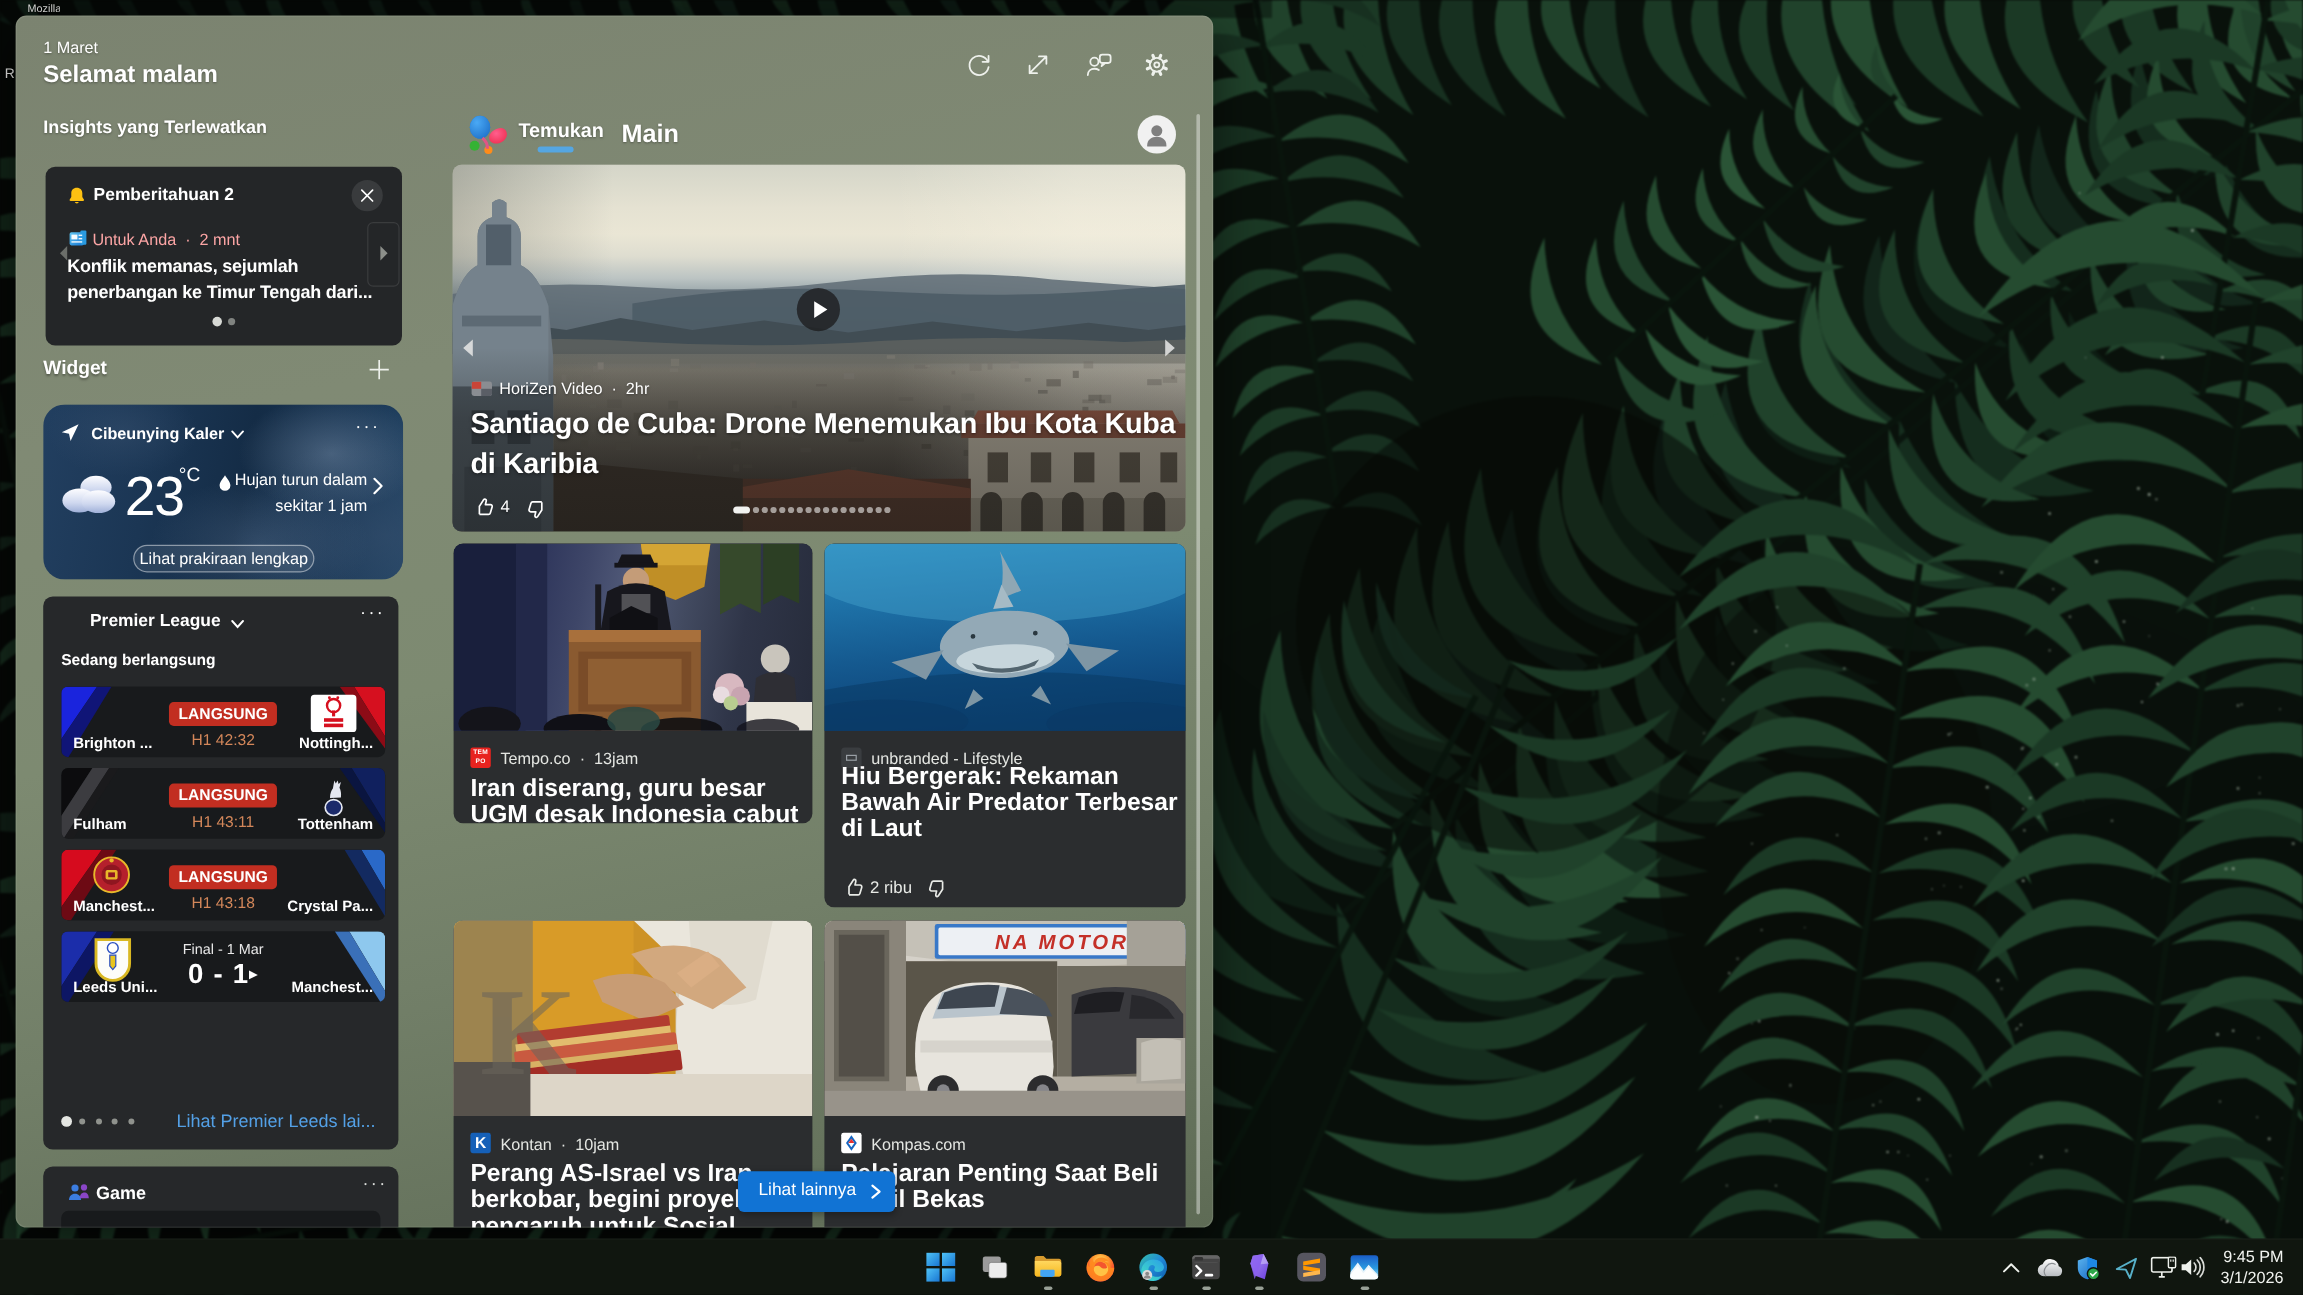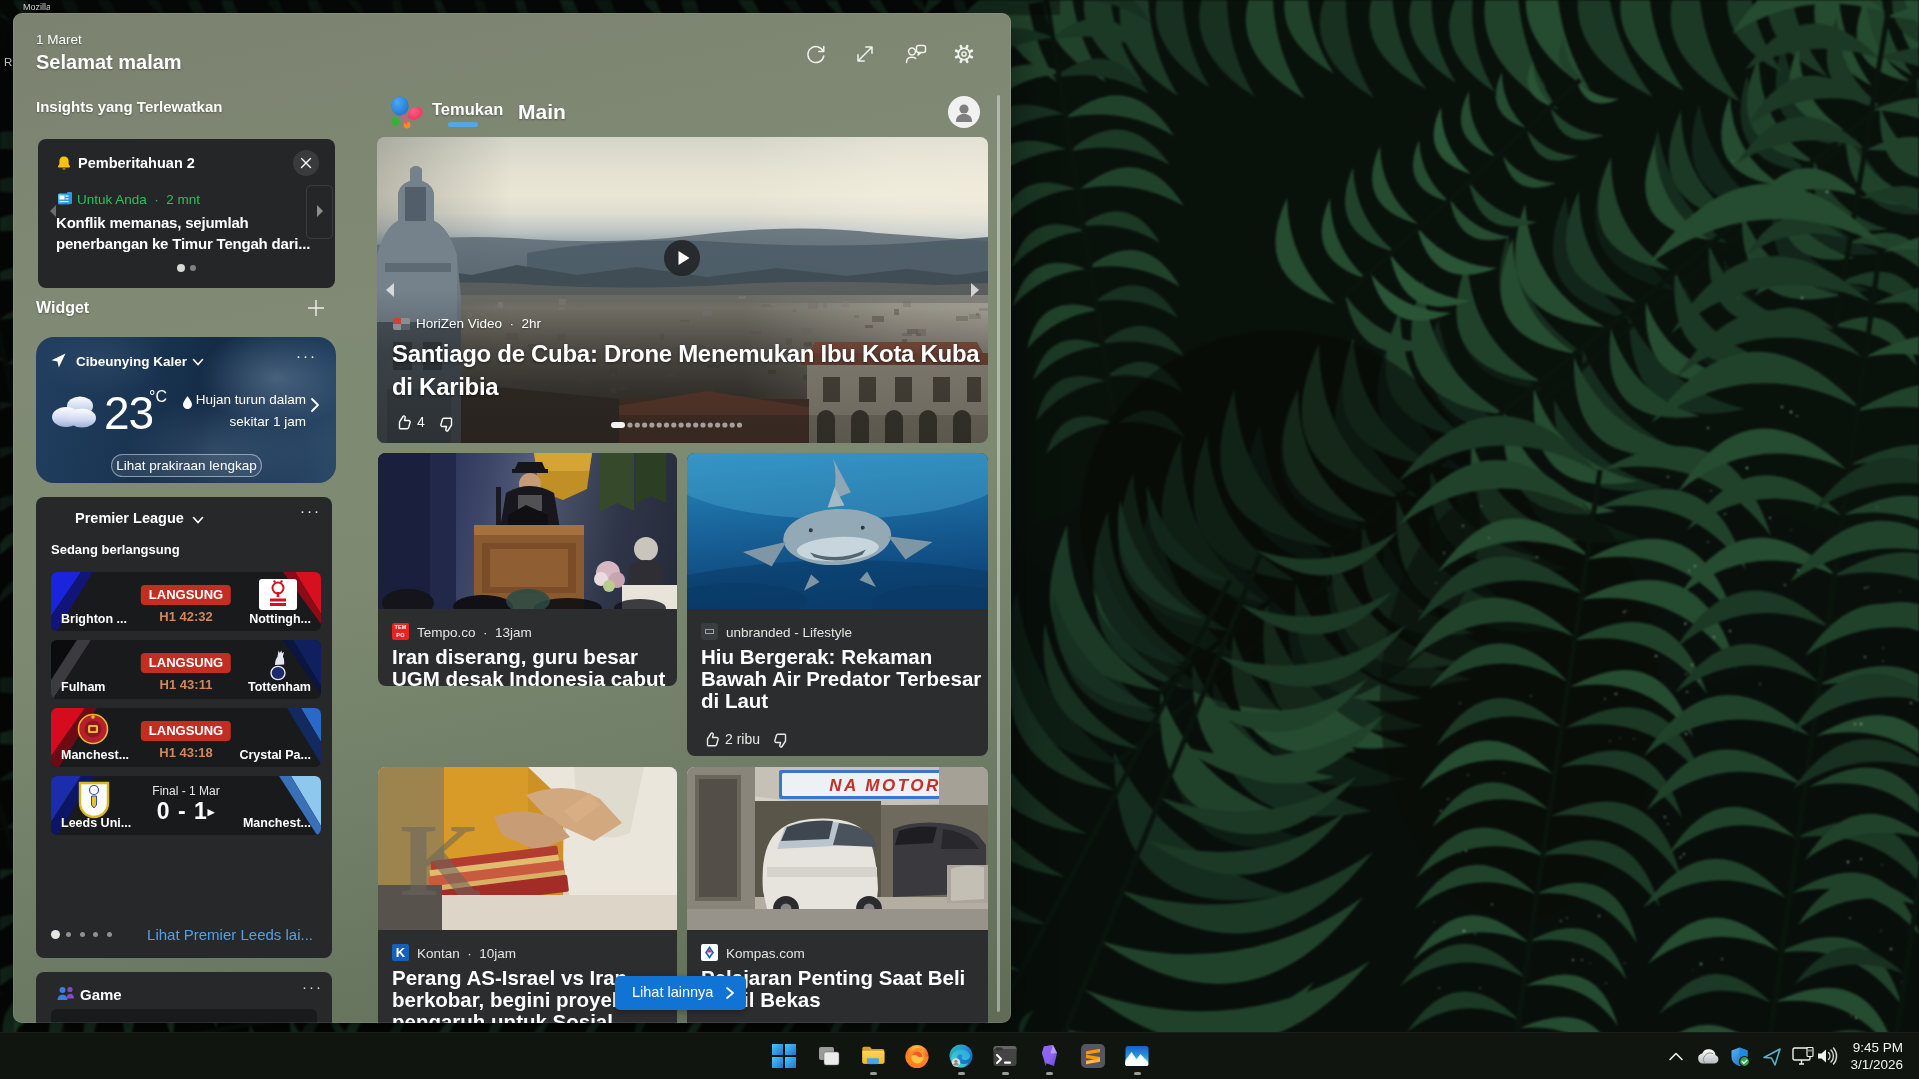--- a/index.html
+++ b/index.html
@@ -10,21 +10,21 @@
 box-shadow:0 16px 40px rgba(0,0,0,.55);}
 #panel:after{content:"";position:absolute;inset:0;border-radius:9px;box-shadow:inset 0 0 0 1px rgba(255,255,255,.09)}
 .wt{color:#fff}
 .card{position:absolute;border-radius:8px;background:#242628}
 .b{font-weight:bold}
 .sh{text-shadow:0 1px 2px rgba(0,0,0,.35)}
 #taskbar{position:absolute;left:0;top:1032px;width:1919px;height:47px;background:#10160f;}
 #taskbar:before{content:"";position:absolute;left:0;top:0;width:100%;height:1px;background:rgba(255,255,255,.04)}
 .mrow{position:absolute;left:15px;width:270px;height:59px;border-radius:6px;background:#181a1c;overflow:hidden}
 .badge{position:absolute;left:50%;transform:translateX(-50%);top:13px;background:#c22e21;color:#fff;font-weight:bold;font-size:13px;padding:2px 8px;border-radius:4px;line-height:16px}
-.mtime{position:absolute;left:0;right:0;top:37px;text-align:center;color:#d3875a;font-size:13px;font-weight:bold}
+.mtime{position:absolute;left:0;right:0;top:37px;text-align:center;color:#d3875a;font-size:13px;font-weight:normal}
 .mdate{position:absolute;left:0;right:0;top:8px;text-align:center;color:#e8e8e8;font-size:12px}
 .mscore{position:absolute;left:0;right:0;top:22px;text-align:center;color:#fff;font-size:23px;font-weight:bold;letter-spacing:1px}
 .tn{position:absolute;bottom:5px;color:#fff;font-size:12.5px;font-weight:bold}
 .ncard{position:absolute;width:299px;border-radius:8px;background:#2b2d2f;overflow:hidden}
 .nimg{position:absolute;left:0;top:0;right:0;overflow:hidden}
 .pub{position:absolute;font-size:13.5px;color:#e4e6e2}
 .ntitle{position:absolute;color:#fff;font-size:20.5px;line-height:22px;font-weight:bold}
 .nfoot{position:absolute;color:#e8eae6;font-size:14px}
 </style></head>
 <body>
@@ -617,21 +617,21 @@
               <stop offset="1" stop-color="#1173d4"></stop>
             </linearGradient>
           </defs>
           <rect x="1" y="2.5" width="12" height="11" rx="1.5" fill="url(#ng1)"></rect>
           <rect x="10" y="1" width="5" height="12" rx="1" fill="#2a9ae0"></rect>
           <rect x="2.5" y="4.5" width="5" height="4" fill="#fff" opacity=".95"></rect>
           <rect x="2.5" y="10" width="9" height="1.2" fill="#fff" opacity=".9"></rect>
           <rect x="8.5" y="4.5" width="3" height="1.2" fill="#fff" opacity=".9"></rect>
           <rect x="8.5" y="7.3" width="3" height="1.2" fill="#fff" opacity=".9"></rect>
         </svg></div>
-    <div class="abs" style="left:39px;top:53px;font-size:13.5px;color:#22c55e">Untuk Anda&nbsp;&nbsp;·&nbsp;&nbsp;2 mnt</div>
+    <div class="abs" style="left:39px;top:53px;font-size:13.5px;color:#fca5a5">Untuk Anda&nbsp;&nbsp;·&nbsp;&nbsp;2 mnt</div>
     <div class="abs wt b" style="left:18px;top:73px;font-size:15px;line-height:21px;letter-spacing:-.2px;white-space:nowrap">Konflik memanas, sejumlah<br>penerbangan ke Timur Tengah dari...</div>
     <svg class="abs" style="left:10px;top:65px" width="10" height="14" viewBox="0 0 10 14">
         <path d="M8 1L2 7L8 13Z" fill="#6b6e6a"></path>
       </svg>
     <div class="abs" style="left:268px;top:46px;width:27px;height:54px;border:1px solid rgba(255,255,255,.10);border-radius:5px"></div>
     <svg class="abs" style="left:277px;top:65px" width="10" height="14" viewBox="0 0 10 14">
         <path d="M2 1L8 7L2 13Z" fill="#8c8f8a"></path>
       </svg>
     <div class="abs" style="left:139px;top:125px;width:8px;height:8px;border-radius:50%;background:#d7d9d5"></div>
     <div class="abs" style="left:152px;top:126px;width:6px;height:6px;border-radius:50%;background:#808380"></div>
@@ -1101,21 +1101,21 @@
 <circle cx="124" cy="76" r="2" fill="#2a3840"></circle>
             <circle cx="176" cy="76" r="2" fill="#2a3840"></circle>
 </g>
 <ellipse cx="50" cy="148" rx="70" ry="18" fill="#093864" opacity=".5"></ellipse>
 <ellipse cx="255" cy="150" rx="70" ry="18" fill="#093864" opacity=".5"></ellipse>
 </svg></div>
 <div class="abs" style="left:14px;top:170px;width:17px;height:17px;background:#3a3d40;border-radius:3px">
         <div style="width:9px;height:5px;border:1px solid #9aa0a6;margin:6px auto 0"></div>
       </div>
 <div class="pub" style="left:39px;top:172px">unbranded - Lifestyle</div>
-<div class="ntitle" style="left:14px;top:193px">Hiu Bergerak: Rekaman<br>Bawah Air Predator Terbesar<br>di Laut</div>
+<div class="ntitle" style="left:14px;top:183px">Hiu Bergerak: Rekaman<br>Bawah Air Predator Terbesar<br>di Laut</div>
 <svg class="abs" style="left:15px;top:277px" width="18" height="18" viewBox="0 0 18 18" fill="none" stroke="#e8eae6" stroke-width="1.4" stroke-linejoin="round">
         <path d="M5.5 8.5v7M5.5 9l3.5-5.5c.8-1.2 2.5-.4 2.2 1l-.7 3h4.2c1 0 1.7 1 1.4 2l-1.5 5c-.2.7-.8 1.2-1.5 1.2H5.5"></path>
       </svg>
 <div class="nfoot" style="left:38px;top:278px">2 ribu</div>
 <svg class="abs" style="left:86px;top:279px" width="18" height="18" viewBox="0 0 18 18" fill="none" stroke="#e8eae6" stroke-width="1.4" stroke-linejoin="round">
         <path d="M12.5 9.5v-7M12.5 9l-3.5 5.5c-.8 1.2-2.5.4-2.2-1l.7-3H3.3c-1 0-1.7-1-1.4-2l1.5-5c.2-.7.8-1.2 1.5-1.2h7.6"></path>
       </svg>
     </div>
 
   <div class="ncard" style="left:365px;top:754px;height:269px;border-radius:8px 8px 0 0">

